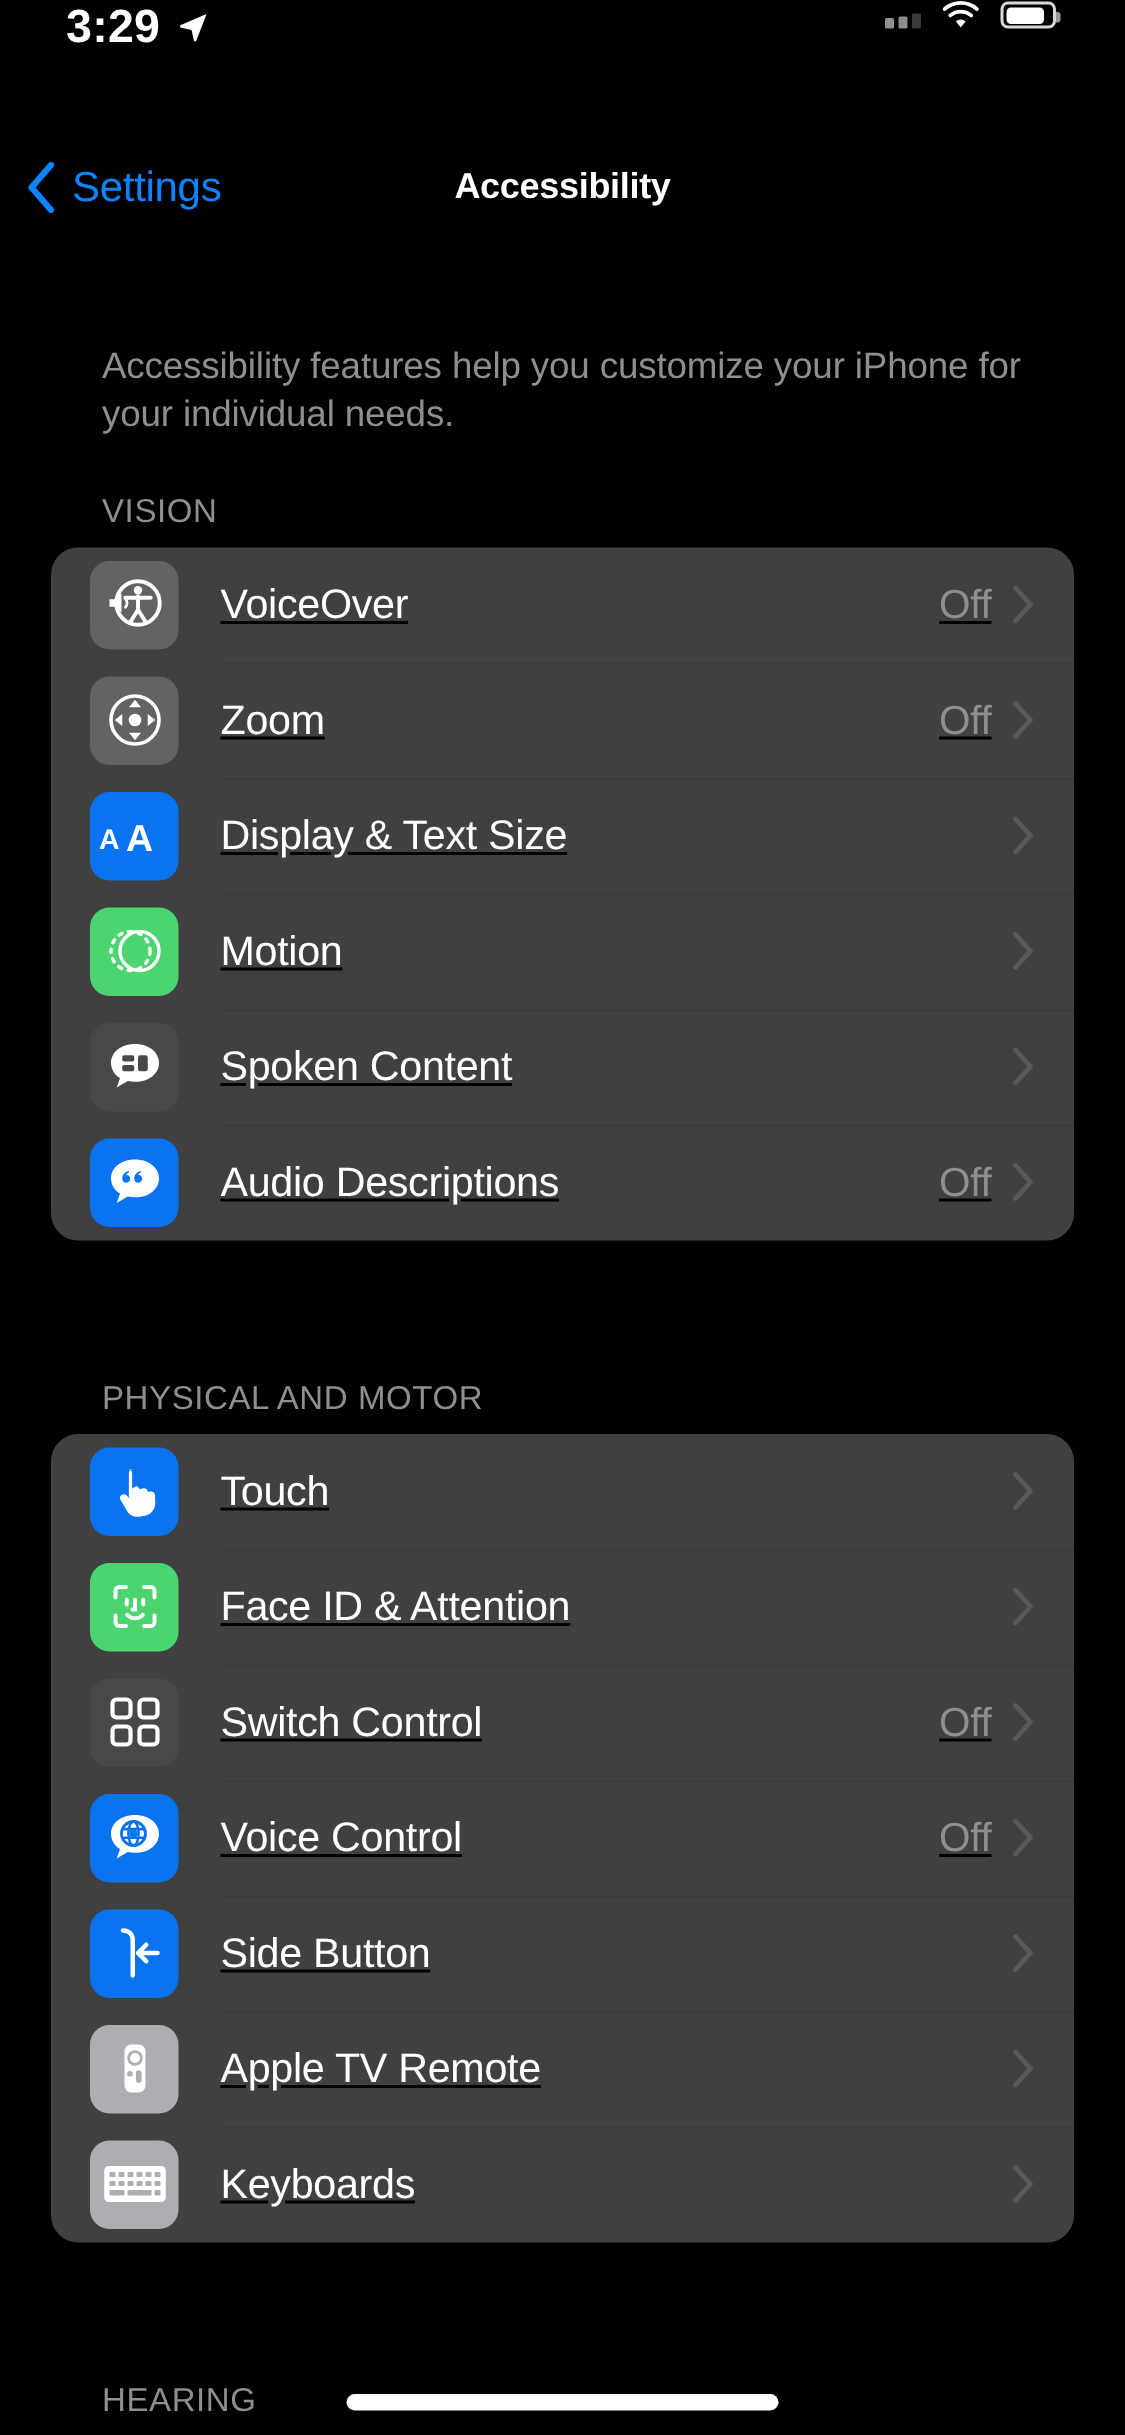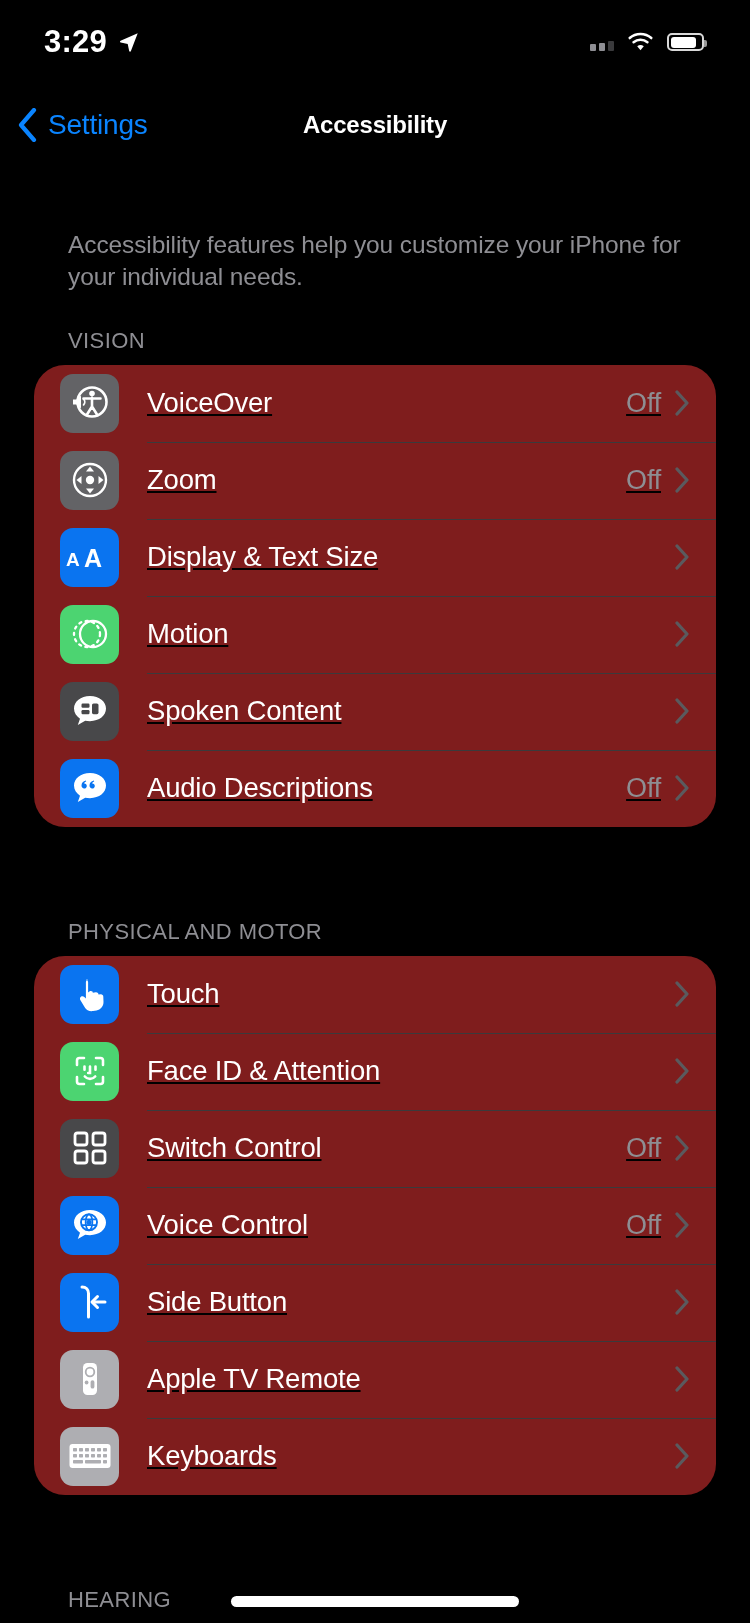--- a/index.html
+++ b/index.html
@@ -8,21 +8,21 @@
     background:#000;
     font-family:"Liberation Sans", sans-serif;
     -webkit-font-smoothing:antialiased;
     overflow:hidden;
   }
   .phone { position:relative; width:750px; height:1623px; background:#000; }
 
   
   .statusbar {
     position:absolute; top:0; left:0; width:750px; height:84px;
-    display:flex; align-items:center; justify-content:space-between;
+    display:flex; align-items:flex-start; justify-content:space-between;
     padding:0 46px 0 44px;
   }
   .sb-left { display:flex; align-items:center; gap:11px; }
   .sb-time { color:#fff; font-size:31px; font-weight:600; letter-spacing:0.2px; }
   .loc-arrow { width:22px; height:22px; display:block; }
   .sb-right { display:flex; align-items:center; gap:13px; }
   .cell-dots { display:flex; align-items:flex-end; gap:3px; height:17px; }
   .cell-dots i { width:6px; background:#8e8e93; border-radius:1px; display:block; }
   .cell-dots i:nth-child(1){ height:7px; }
   .cell-dots i:nth-child(2){ height:8px; }
@@ -55,21 +55,21 @@
   .intro {
     color:#8e8e93; font-size:24.5px; line-height:1.32;
     padding:63px 62px 0 68px; letter-spacing:-0.1px;
   }
 
   .section-header {
     color:#8e8e93; font-size:22px; letter-spacing:0.4px;
     padding:34px 0 11px 68px; text-transform:uppercase;
   }
 
-  .card { margin:0 34px; background:#7f1d1d; border-radius:31px; overflow:hidden; }
+  .card { margin:0 34px; background:#404040; border-radius:18px; overflow:hidden; }
 
   .row {
     position:relative; display:flex; align-items:center;
     height:77px; padding-left:26px; cursor:pointer;
   }
   .row + .row::before {
     content:""; position:absolute; left:113px; right:0; top:0;
     height:1px; background:#3a3a3c;
   }
 

